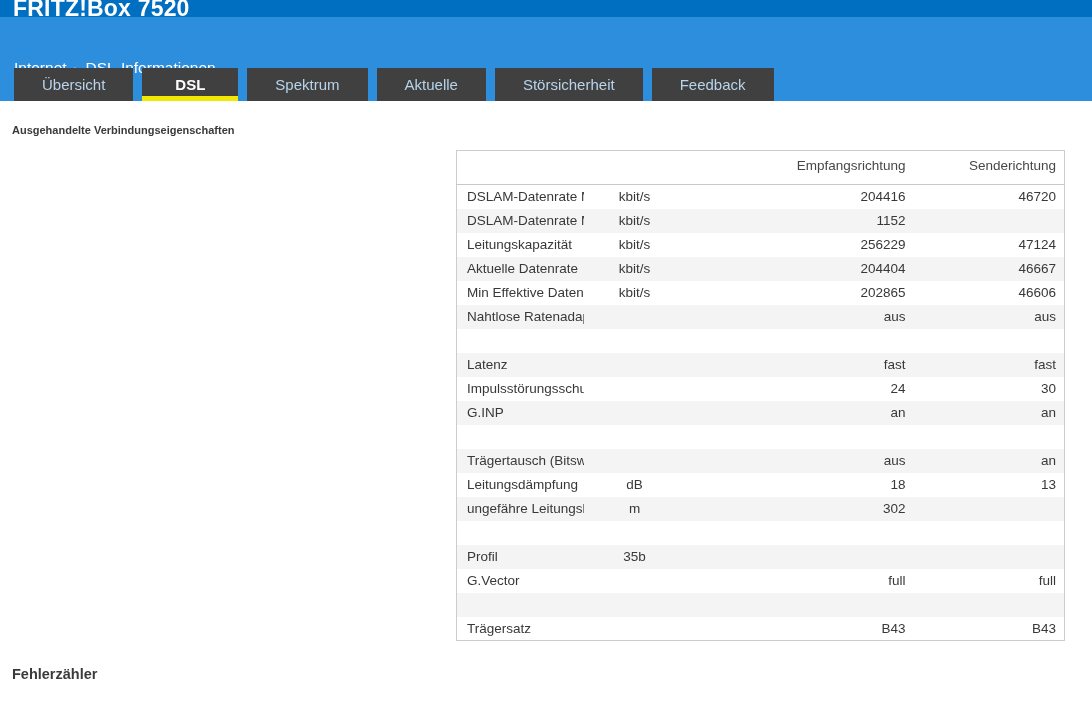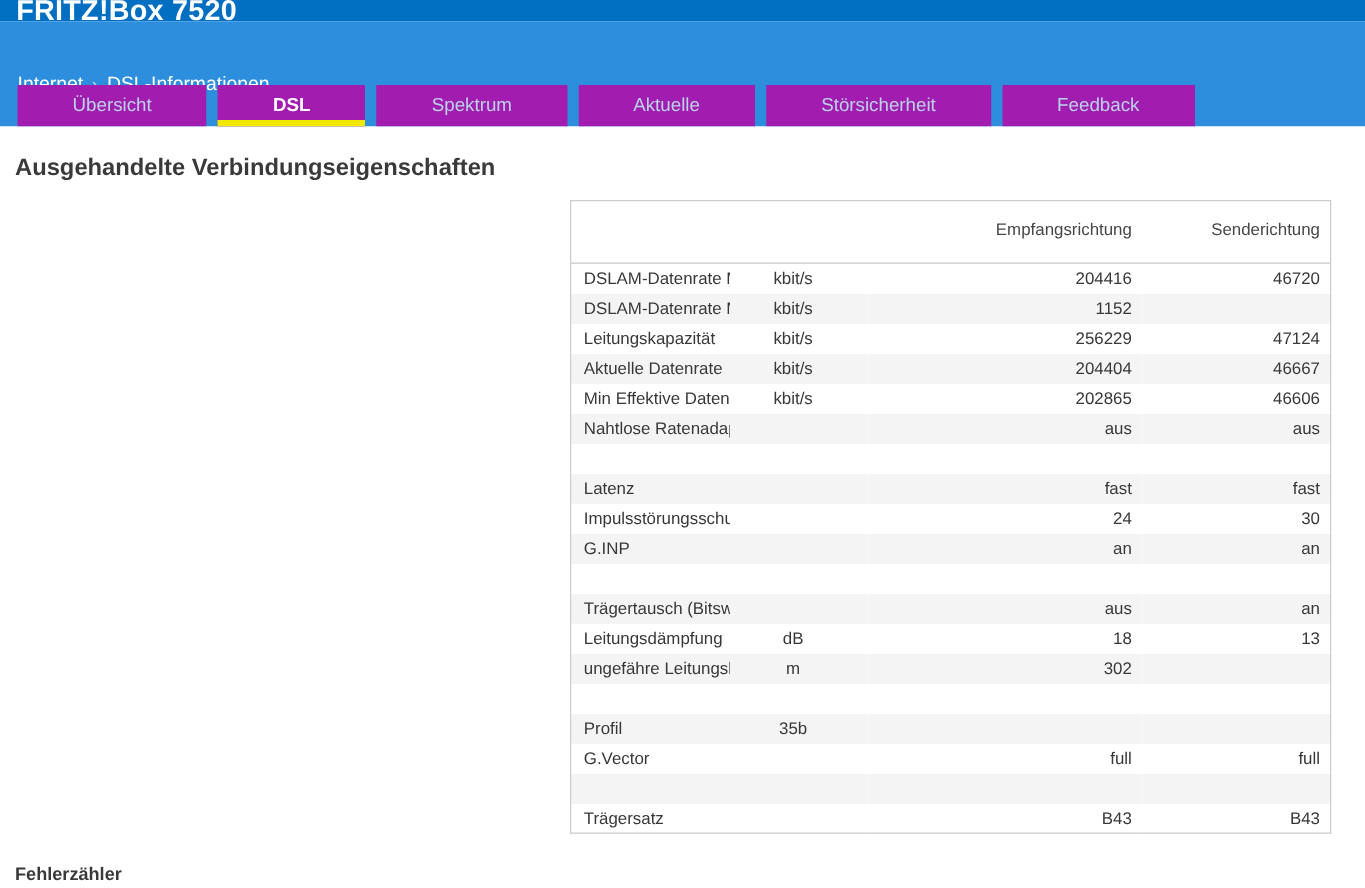--- a/index.html
+++ b/index.html
@@ -42,60 +42,60 @@
   .crumb-link { color: #ffffff; text-decoration: none; cursor: pointer; }
   .crumb-sep { color: #bcd8f1; font-size: 15px; transform: scaleY(1.15); }
   .tabbar {
     position: absolute;
     left: 14px; bottom: 0;
     display: flex;
     gap: 9px;
     height: 33px;
   }
   .tab {
-    background: #a21caf;
+    background: #404040;
     color: #b9d3ea;
     font-size: 15px;
     min-width: 96px;
-    padding: 0 44px;
+    padding: 0 28px;
     display: flex;
     align-items: center;
     justify-content: center;
     cursor: pointer;
     position: relative;
     white-space: nowrap;
   }
   .tab.active { color: #ffffff; font-weight: bold; }
   .tab .underline {
     display: none;
     position: absolute;
     left: 0; right: 0; bottom: 0;
     height: 5px;
     background: #f1e904;
   }
   .tab.active .underline { display: block; }
   
   .content { background: #ffffff; }
   .section-heading {
-    font-size: 19px;
+    font-size: 11px;
     font-weight: bold;
     color: #3a3a3a;
     padding: 23px 0 0 12px;
   }
   table.dsl-table {
     border-collapse: collapse;
     margin: 14px 0 0 456px;
     width: 608px;
     border: 1px solid #cccccc;
     font-size: 13.5px;
     color: #383838;
     table-layout: fixed;
   }
   table.dsl-table thead th {
-    height: 50px;
+    height: 34px;
     font-weight: normal;
     color: #474747;
     text-align: right;
     padding: 0 8px 4px 0;
     vertical-align: middle;
     border-bottom: 1px solid #c8c8c8;
     background: #ffffff;
   }
   table.dsl-table td {
     height: 24px;

